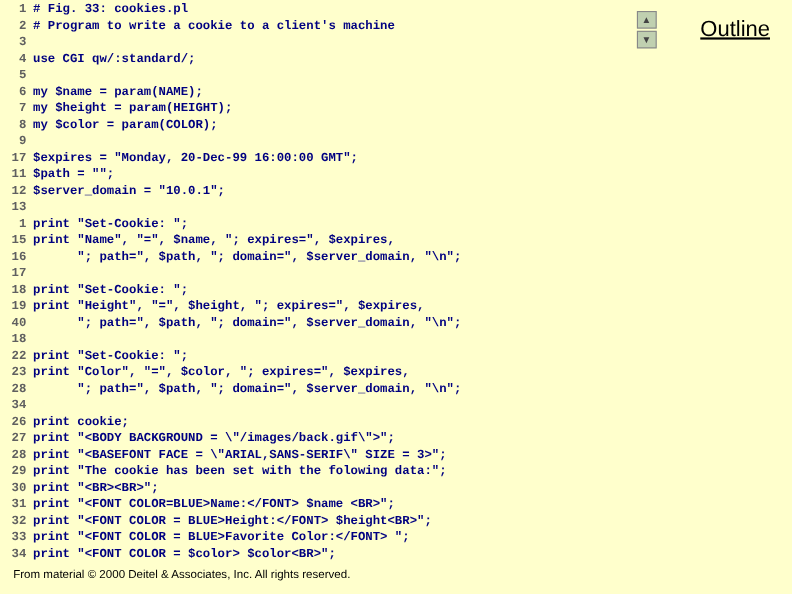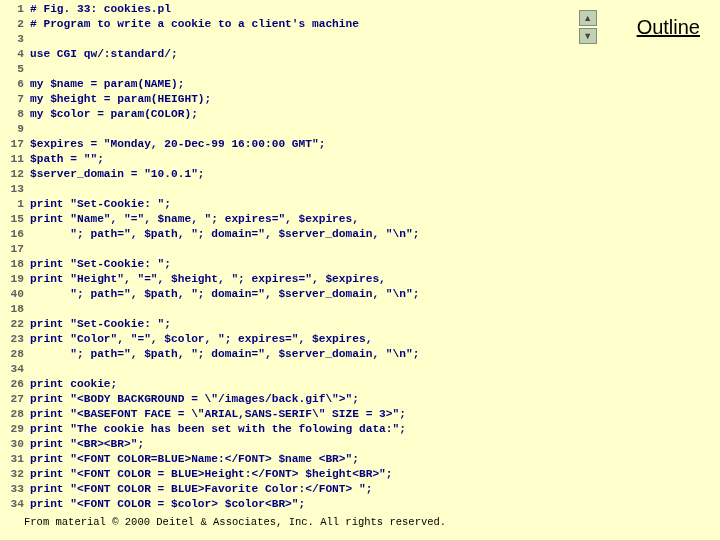--- a/index.html
+++ b/index.html
@@ -32,26 +32,25 @@
     text-align: right;
     color: #606060;
     flex-shrink: 0;
     padding-right: 6px;
   }
   .code {
     color: #000080;
   }
   .footer {
     position: absolute;
-    left: 16px;
+    left: 4px;
     top: 516px;
     font-size: 10.5px;
     color: #000;
     padding-left: 8px;
-    font-family: Liberation Mono, monospace;
   }
   .outline-btn {
     position: absolute;
     right: 20px;
     top: 10px;
     display: flex;
     align-items: center;
     gap: 4px;
   }
   .arrow-stack {

